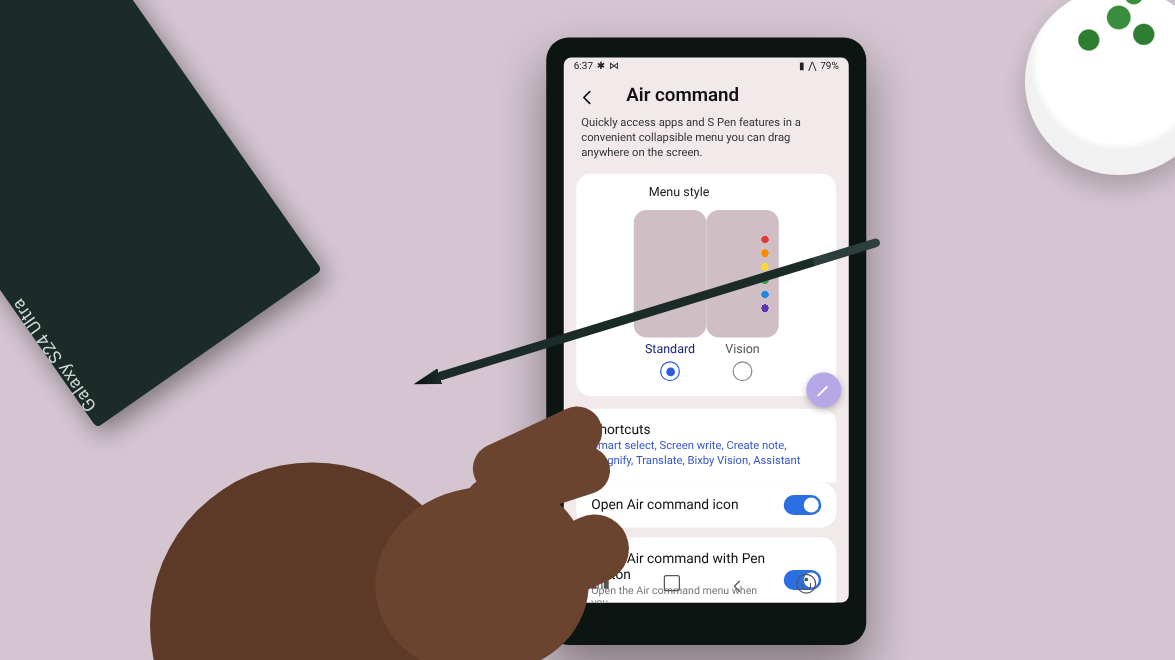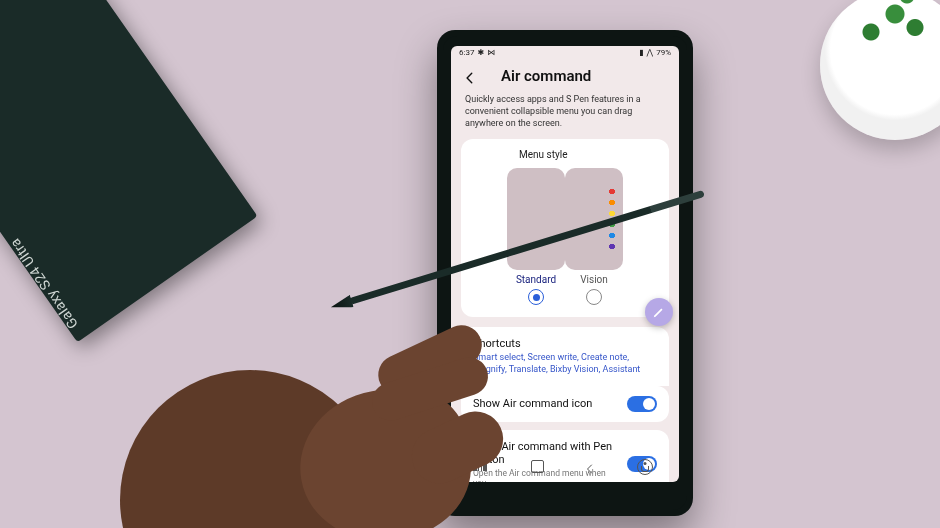--- a/index.html
+++ b/index.html
@@ -141,21 +141,21 @@
         </div>
 
         <div class="list">
           <div class="row first">
             <div class="row-title">Shortcuts</div>
             <div class="row-sub">Smart select, Screen write, Create note, Magnify, Translate, Bixby Vision, Assistant</div>
           </div>
 
           <div class="row row-flex">
             <div class="row-text">
-              <div class="row-title">Show Air command icon</div>
+              <div class="row-title">Open Air command icon</div>
             </div>
             <div class="toggle"></div>
           </div>
 
           <div class="row row-flex">
             <div class="row-text">
               <div class="row-title">Open Air command with Pen button</div>
               <div class="row-desc">Open the Air command menu when you</div>
             </div>
             <div class="toggle"></div>

